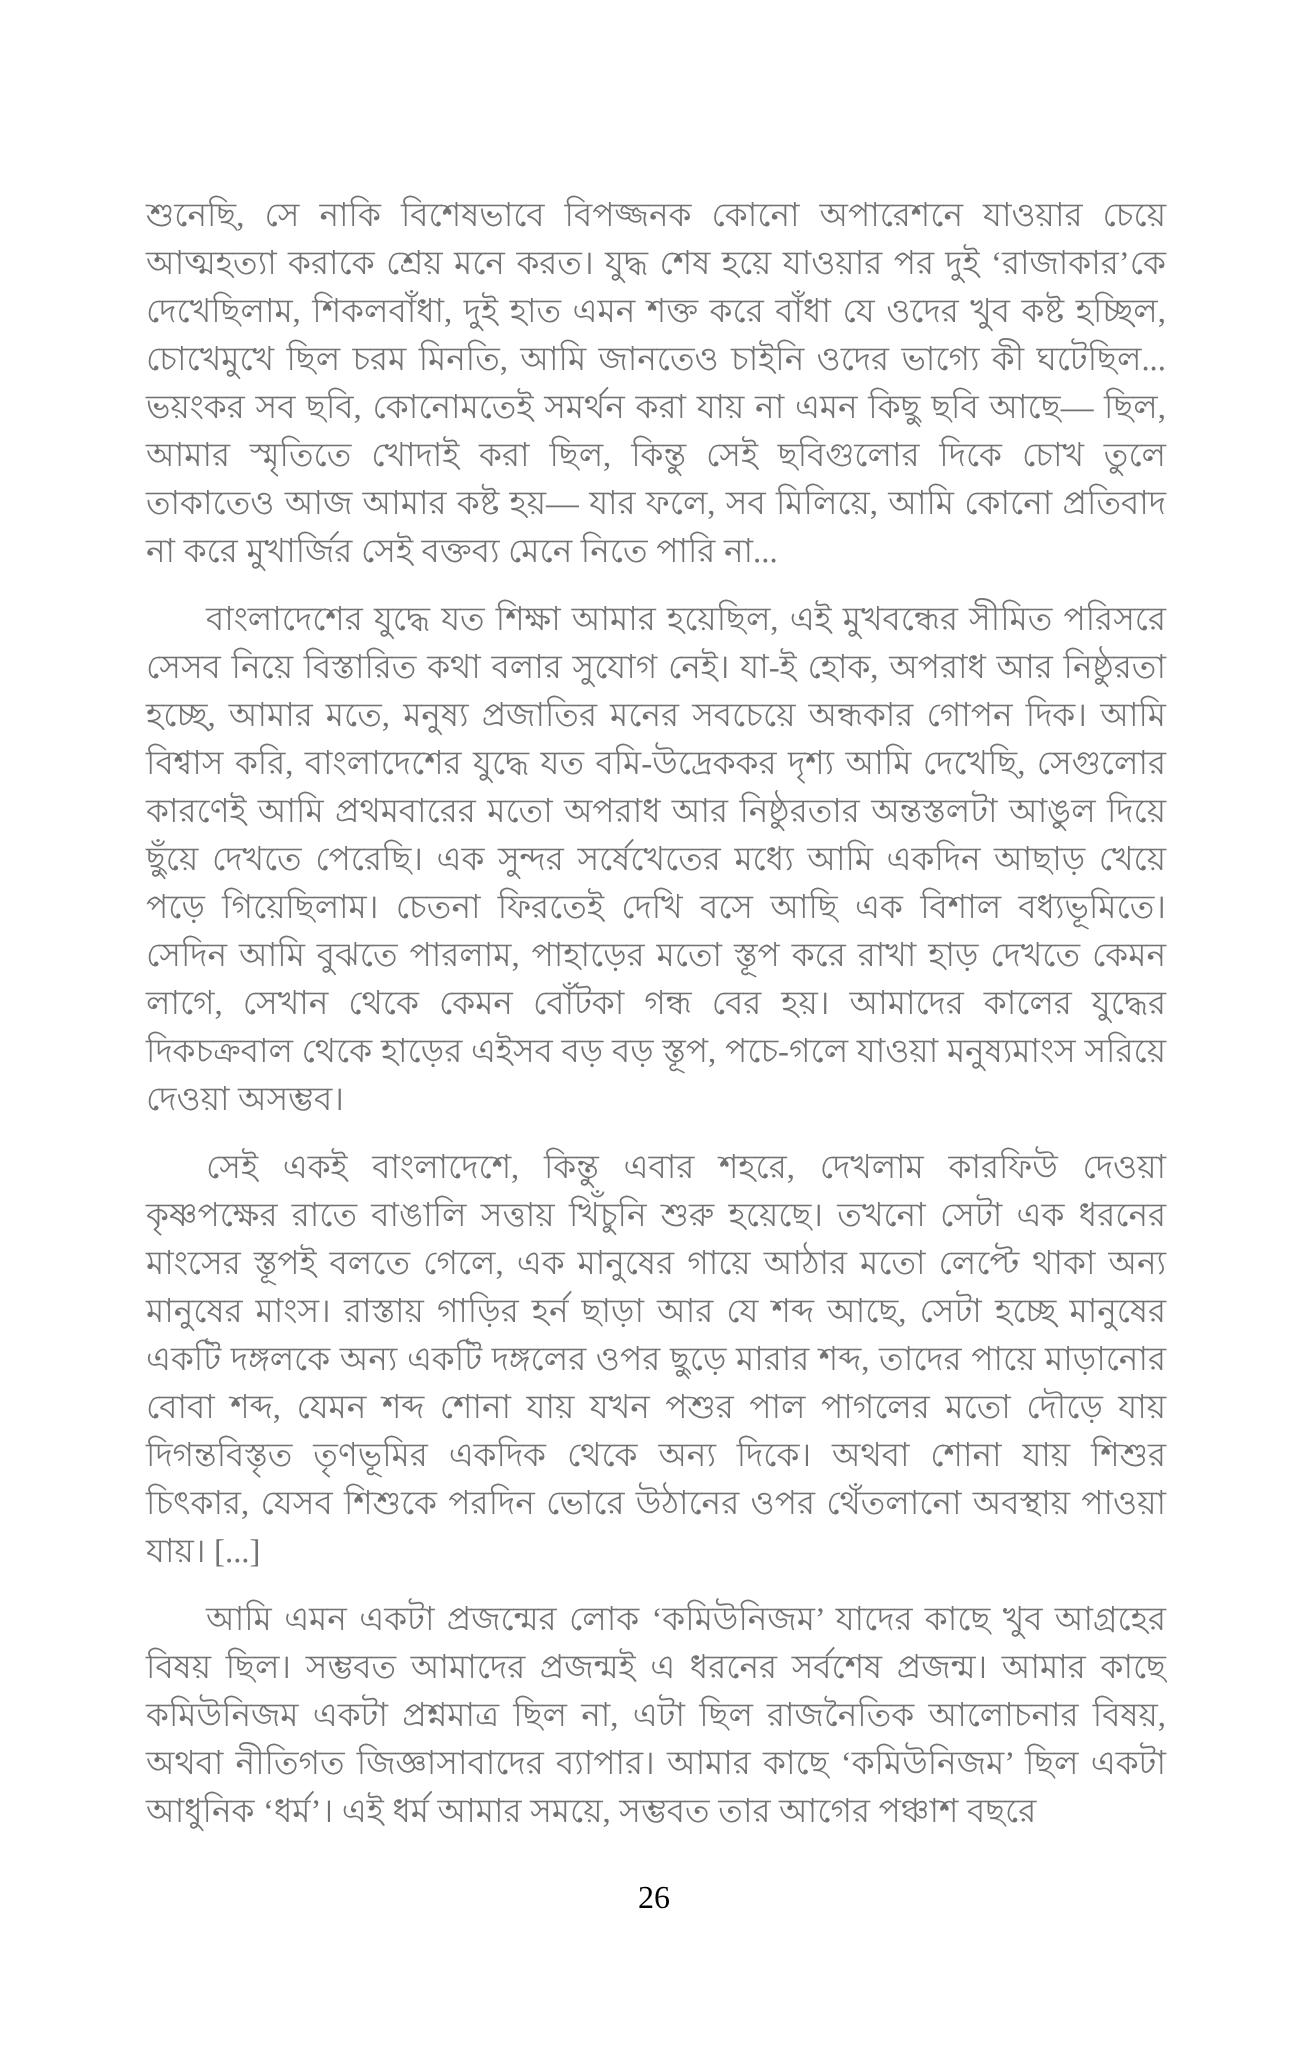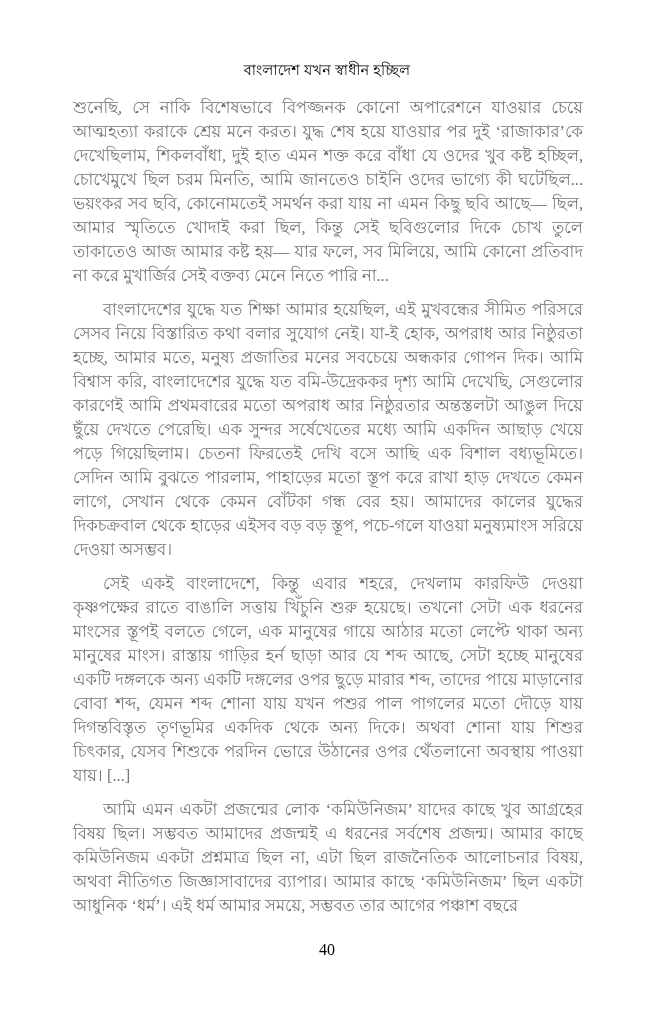--- a/index.html
+++ b/index.html
@@ -58,24 +58,23 @@
     text-align: center;
     font-size: 16px;
     color: #000000;
   }
 </style>
 </head>
 <body>
 
 <div class="page">
 
-  <div class="running-head">বাংলাদেশ যখন স্বাধীন হচ্ছিল</div>
 
   <div class="text-block">
     <p class="para">শুনেছি, সে নাকি বিশেষভাবে বিপজ্জনক কোনো অপারেশনে যাওয়ার চেয়ে আত্মহত্যা করাকে শ্রেয় মনে করত। যুদ্ধ শেষ হয়ে যাওয়ার পর দুই ‘রাজাকার’কে দেখেছিলাম, শিকলবাঁধা, দুই হাত এমন শক্ত করে বাঁধা যে ওদের খুব কষ্ট হচ্ছিল, চোখেমুখে ছিল চরম মিনতি, আমি জানতেও চাইনি ওদের ভাগ্যে কী ঘটেছিল... ভয়ংকর সব ছবি, কোনোমতেই সমর্থন করা যায় না এমন কিছু ছবি আছে— ছিল, আমার স্মৃতিতে খোদাই করা ছিল, কিন্তু সেই ছবিগুলোর দিকে চোখ তুলে তাকাতেও আজ আমার কষ্ট হয়— যার ফলে, সব মিলিয়ে, আমি কোনো প্রতিবাদ না করে মুখার্জির সেই বক্তব্য মেনে নিতে পারি না...</p>
     <p class="para indent">বাংলাদেশের যুদ্ধে যত শিক্ষা আমার হয়েছিল, এই মুখবন্ধের সীমিত পরিসরে সেসব নিয়ে বিস্তারিত কথা বলার সুযোগ নেই। যা-ই হোক, অপরাধ আর নিষ্ঠুরতা হচ্ছে, আমার মতে, মনুষ্য প্রজাতির মনের সবচেয়ে অন্ধকার গোপন দিক। আমি বিশ্বাস করি, বাংলাদেশের যুদ্ধে যত বমি-উদ্রেককর দৃশ্য আমি দেখেছি, সেগুলোর কারণেই আমি প্রথমবারের মতো অপরাধ আর নিষ্ঠুরতার অন্তস্তলটা আঙুল দিয়ে ছুঁয়ে দেখতে পেরেছি। এক সুন্দর সর্ষেখেতের মধ্যে আমি একদিন আছাড় খেয়ে পড়ে গিয়েছিলাম। চেতনা ফিরতেই দেখি বসে আছি এক বিশাল বধ্যভূমিতে। সেদিন আমি বুঝতে পারলাম, পাহাড়ের মতো স্তূপ করে রাখা হাড় দেখতে কেমন লাগে, সেখান থেকে কেমন বোঁটকা গন্ধ বের হয়। আমাদের কালের যুদ্ধের দিকচক্রবাল থেকে হাড়ের এইসব বড় বড় স্তূপ, পচে-গলে যাওয়া মনুষ্যমাংস সরিয়ে দেওয়া অসম্ভব।</p>
     <p class="para indent">সেই একই বাংলাদেশে, কিন্তু এবার শহরে, দেখলাম কারফিউ দেওয়া কৃষ্ণপক্ষের রাতে বাঙালি সত্তায় খিঁচুনি শুরু হয়েছে। তখনো সেটা এক ধরনের মাংসের স্তূপই বলতে গেলে, এক মানুষের গায়ে আঠার মতো লেপ্টে থাকা অন্য মানুষের মাংস। রাস্তায় গাড়ির হর্ন ছাড়া আর যে শব্দ আছে, সেটা হচ্ছে মানুষের একটি দঙ্গলকে অন্য একটি দঙ্গলের ওপর ছুড়ে মারার শব্দ, তাদের পায়ে মাড়ানোর বোবা শব্দ, যেমন শব্দ শোনা যায় যখন পশুর পাল পাগলের মতো দৌড়ে যায় দিগন্তবিস্তৃত তৃণভূমির একদিক থেকে অন্য দিকে। অথবা শোনা যায় শিশুর চিৎকার, যেসব শিশুকে পরদিন ভোরে উঠানের ওপর থেঁতলানো অবস্থায় পাওয়া যায়। [...]</p>
     <p class="para indent">আমি এমন একটা প্রজন্মের লোক ‘কমিউনিজম’ যাদের কাছে খুব আগ্রহের বিষয় ছিল। সম্ভবত আমাদের প্রজন্মই এ ধরনের সর্বশেষ প্রজন্ম। আমার কাছে কমিউনিজম একটা প্রশ্নমাত্র ছিল না, এটা ছিল রাজনৈতিক আলোচনার বিষয়, অথবা নীতিগত জিজ্ঞাসাবাদের ব্যাপার। আমার কাছে ‘কমিউনিজম’ ছিল একটা আধুনিক ‘ধর্ম’। এই ধর্ম আমার সময়ে, সম্ভবত তার আগের পঞ্চাশ বছরে</p>
   </div>
 
-  <div class="page-number">40</div>
+  <div class="page-number">26</div>
 
 </div>
 
 </body></html>

